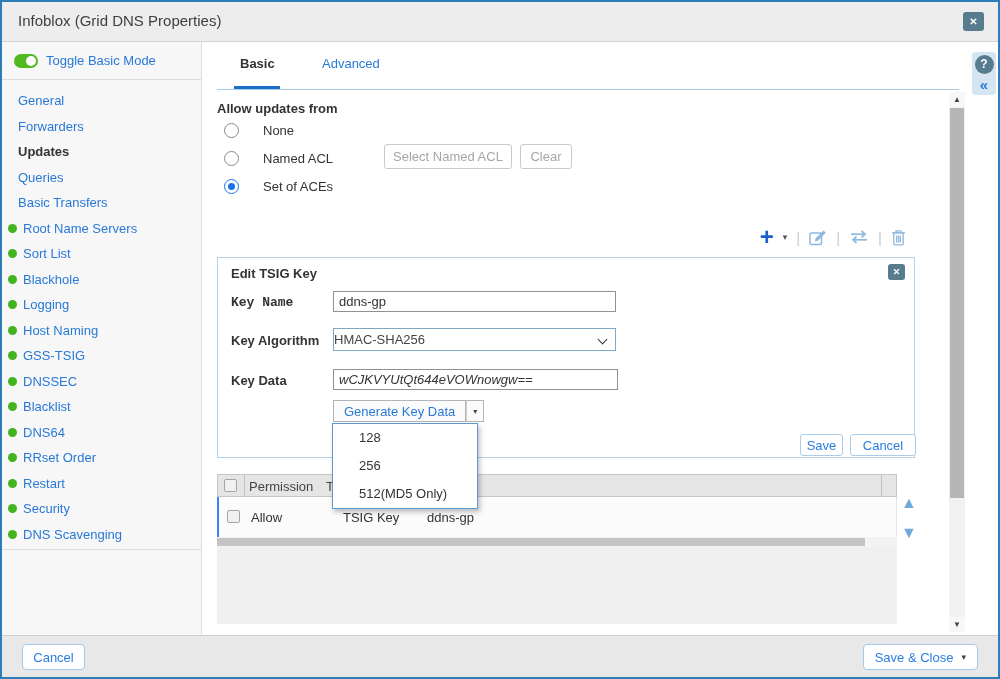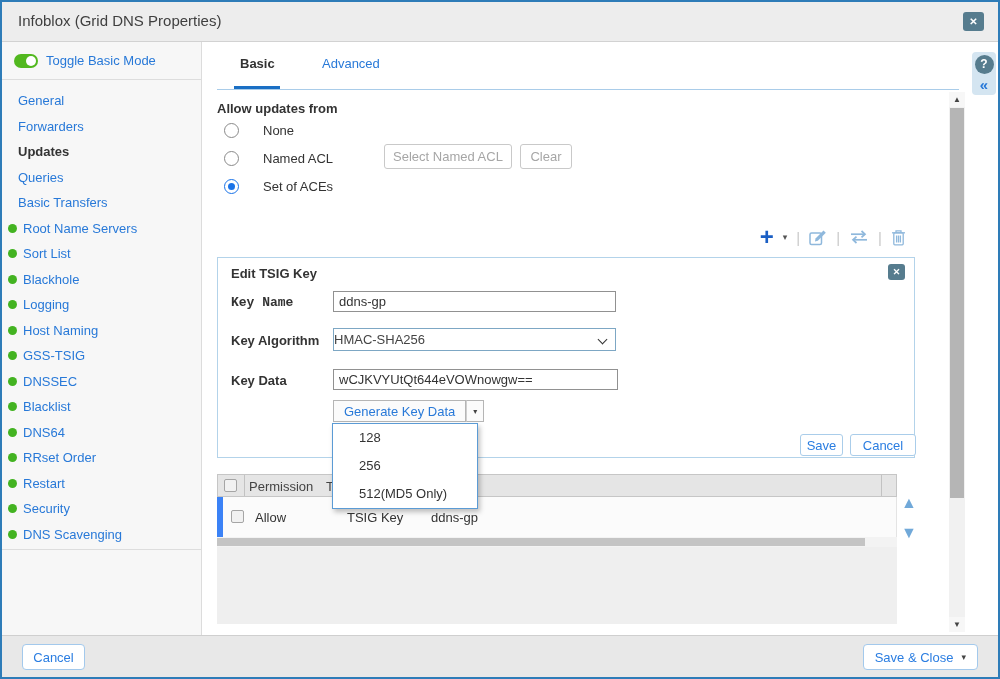--- a/index.html
+++ b/index.html
@@ -102,21 +102,21 @@
   .dd-item { height:28px; line-height:28px; padding-left:26px; font-size:13px; color:#333; cursor:pointer; }
 
   
   .table { position:absolute; left:15px; top:432px; width:680px; }
   .t-header { position:relative; height:23px; background:#e5e5e5; border:1px solid #c6c6c6; }
   .t-header .hsep1 { position:absolute; left:26px; top:0; bottom:0; width:1px; background:#c2c2c2; }
   .t-header .hsep2 { position:absolute; left:663px; top:0; bottom:0; width:1px; background:#c2c2c2; }
   .t-header .htxt { position:absolute; top:4px; font-size:13px; color:#444; }
   .checkbox { position:absolute; width:13px; height:13px; border:1px solid #a5a5a5;
               background:#f1f1f1; border-radius:2px; cursor:pointer; }
-  .t-row { position:relative; height:40px; background:#fbfbfb; border-left:6px solid #3b82f6;
+  .t-row { position:relative; height:40px; background:#fbfbfb; border-left:2px solid #3b82f6;
            border-right:1px solid #e4e4e4; }
   .t-row .ctxt { position:absolute; top:13px; font-size:13px; color:#333; }
   .t-hscroll { position:relative; height:10px; background:#f3f3f3; }
   .t-hthumb { position:absolute; left:0; top:1px; width:648px; height:8px; background:#c4c4c4; cursor:pointer; }
   .t-empty { height:77px; background:#efefef; }
   .move-arrow { position:absolute; font-size:16px; color:#71a9d9; cursor:pointer; line-height:16px; }
   .move-up { left:699px; top:453px; }
   .move-down { left:699px; top:483px; }
 
   
@@ -296,21 +296,21 @@
         <span>✕</span>
       </div>
       <div class="field-label" style="top:37px;font-family:Liberation Mono, monospace;">Key Name</div>
       <input class="text-input" style="top: 33px; width: 283px;" value="ddns-gp">
       <div class="field-label" style="top:75px;">Key Algorithm</div>
       <div class="fake-select">
         <span>HMAC-SHA256</span>
         <span class="chev"></span>
       </div>
       <div class="field-label" style="top:115px;">Key Data</div>
-      <input class="text-input" style="top: 111px; width: 285px;" value="wCJKVYUtQt644eVOWnowgw==">
+      <input class="text-input" style="top: 111px; width: 285px; font-style: italic;" value="wCJKVYUtQt644eVOWnowgw==">
       <div class="gen-group">
         <button class="gen-btn">Generate Key Data</button>
         <span class="gen-caret">
           <span>▾</span>
         </span>
       </div>
       <button class="blue-btn panel-save">Save</button>
       <button class="blue-btn panel-cancel">Cancel</button>
     </div>
 

